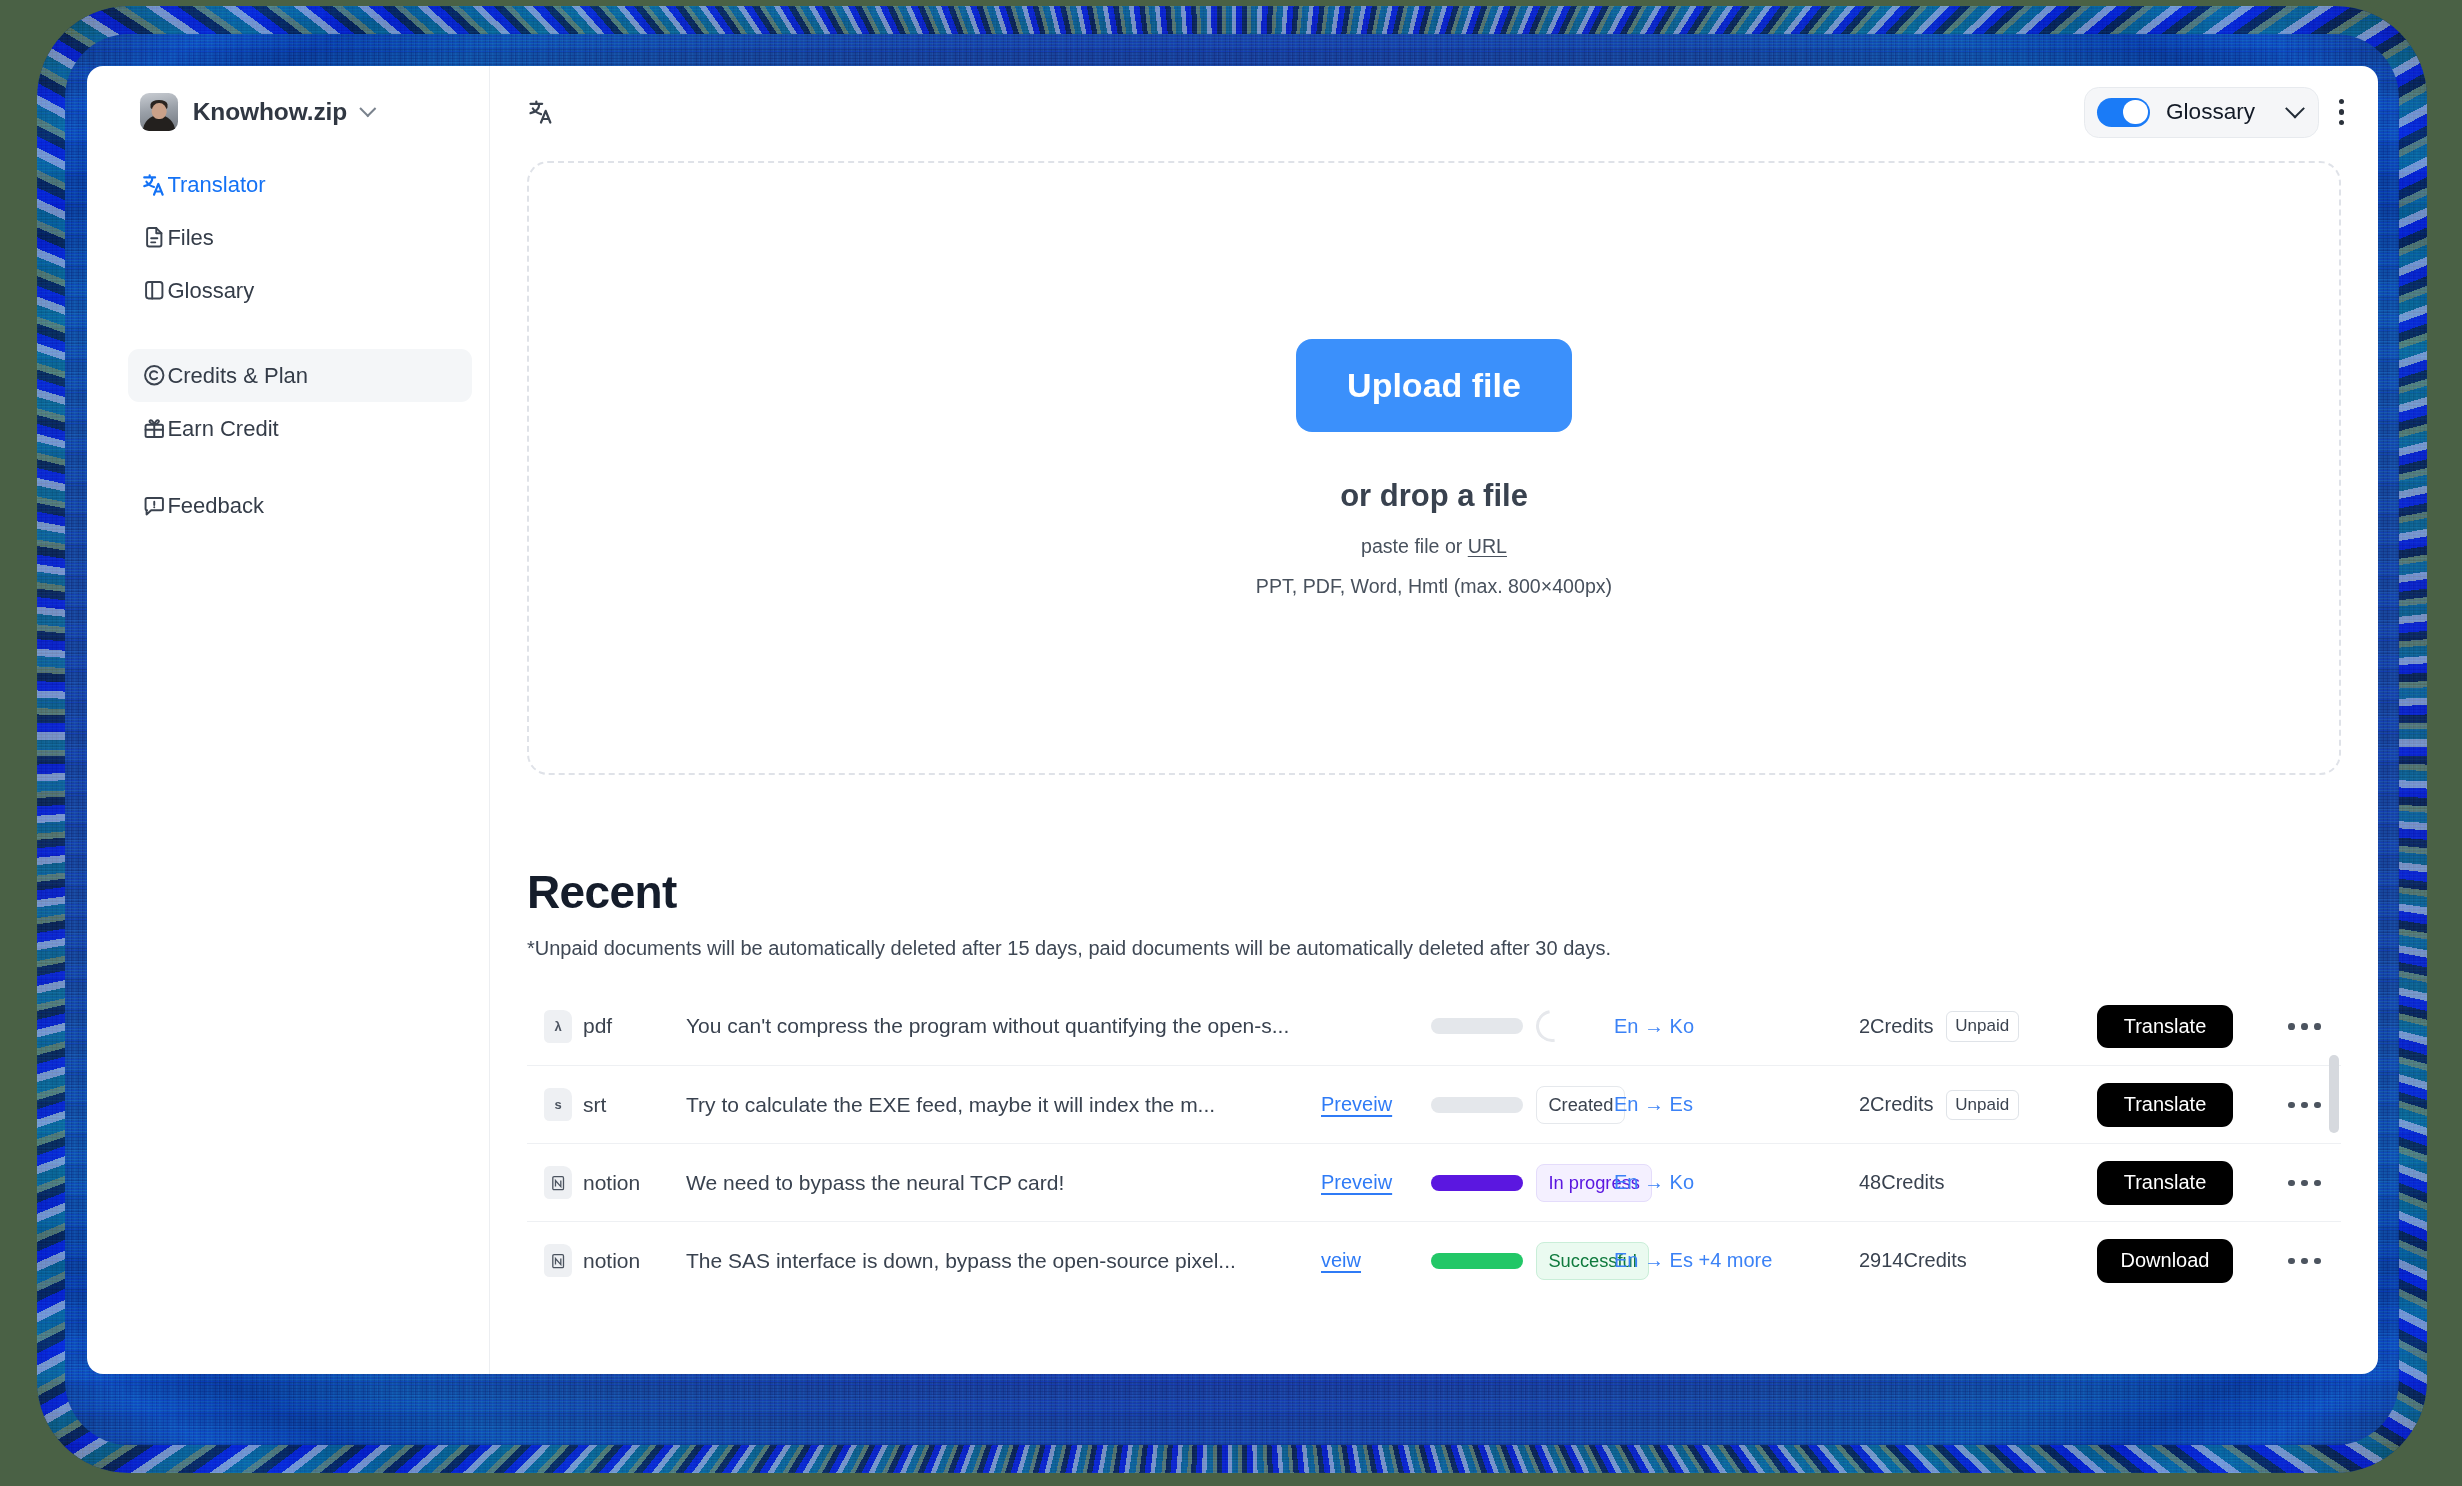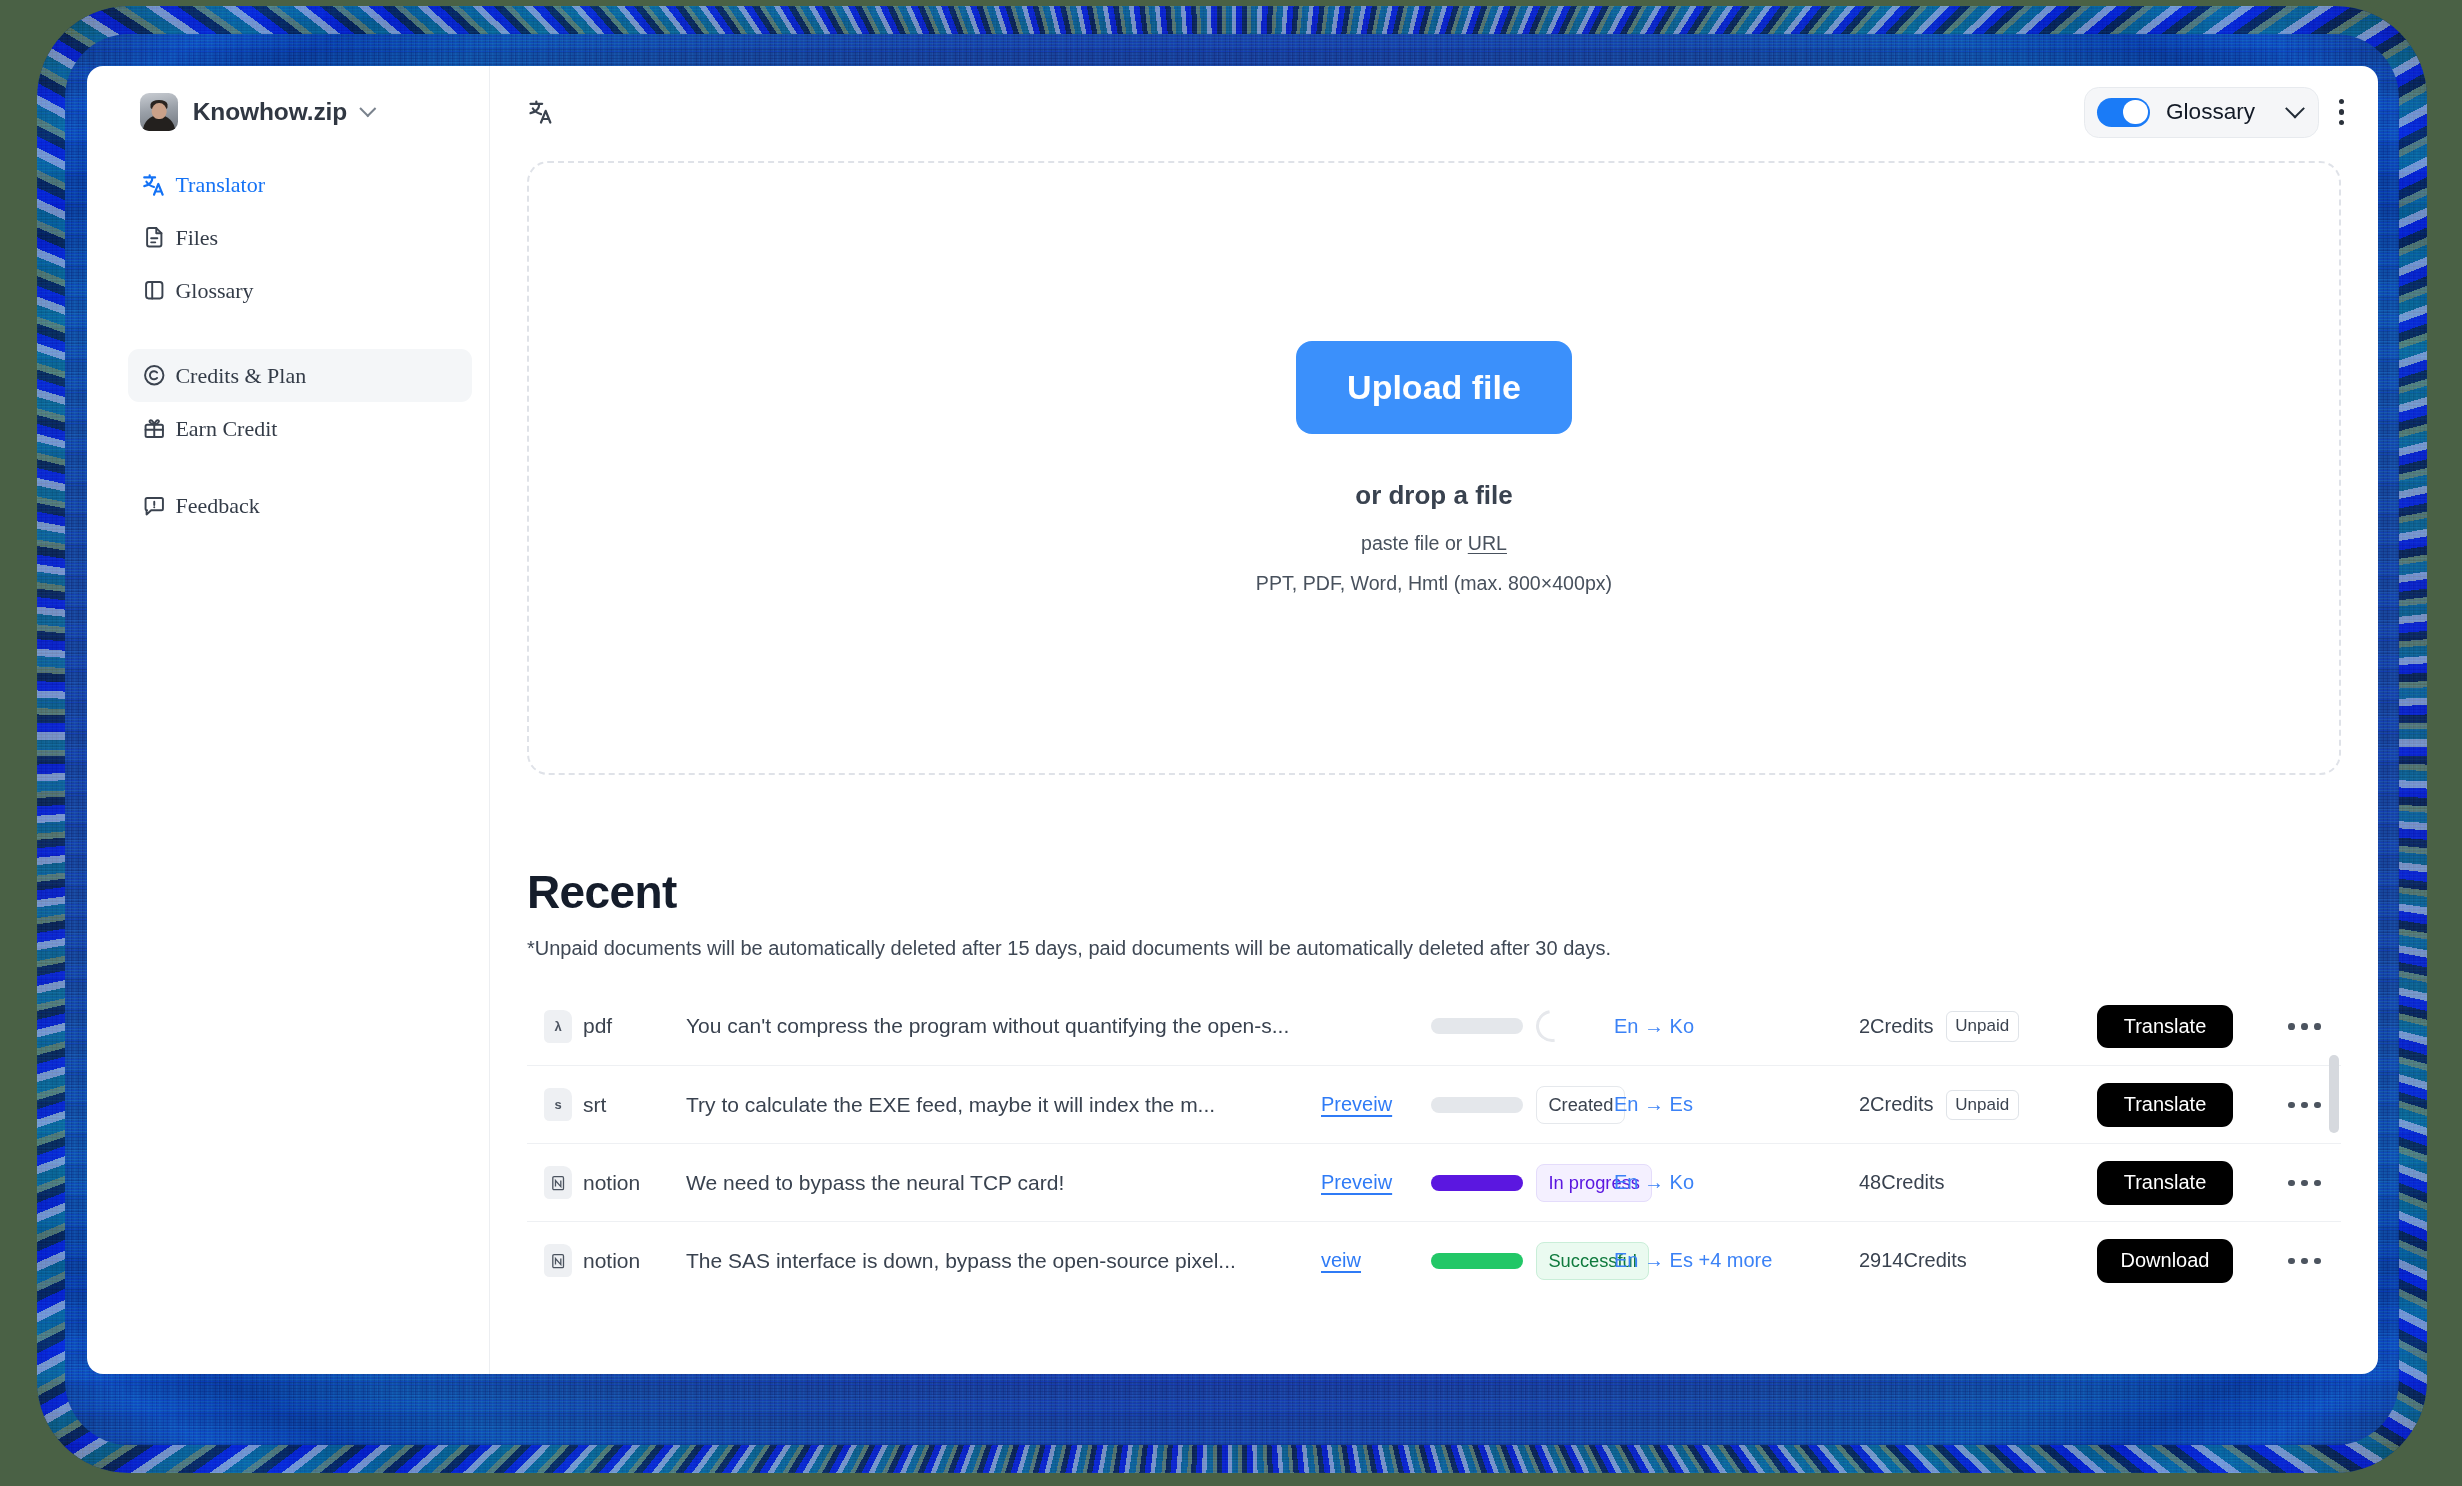--- a/index.html
+++ b/index.html
@@ -128,27 +128,26 @@
     border-width: 2.4px;
     border-color: #222b36;
   }
 
   .nav {
     padding: 0 17px;
   }
   .nav-item {
     display: flex;
     align-items: center;
-    gap: 8px;
+    gap: 0;
     height: 53px;
     padding: 0 13.4px;
     border-radius: 11px;
     color: #343c48;
     font-size: 22px;
-    font-family: Liberation Serif, serif;
   }
   .nav-item .ico { width: 26px; height: 26px; flex: none; display:flex; align-items:center; justify-content:center; }
   .nav-item.active { color: #1472f5; }
   .nav-item.selected { background: #f4f6f8; }
   .nav-gap { height: 32px; }
   .nav-gap-sm { height: 24.5px; }
 
   
   #main {
     flex: 1;
@@ -241,21 +240,21 @@
     border: none;
     border-radius: 16px;
     font-size: 34px;
     font-weight: 700;
     font-family: inherit;
     padding: 27px 51px;
     cursor: pointer;
   }
   .drop-title {
     margin-top: 46px;
-    font-size: 26px;
+    font-size: 31px;
     font-weight: 700;
     color: #39424f;
   }
   .drop-sub {
     margin-top: 21px;
     font-size: 19.6px;
     color: #48515d;
   }
   .drop-sub u { text-decoration-thickness: 1.2px; text-underline-offset: 3.1px; }
   .drop-formats {

